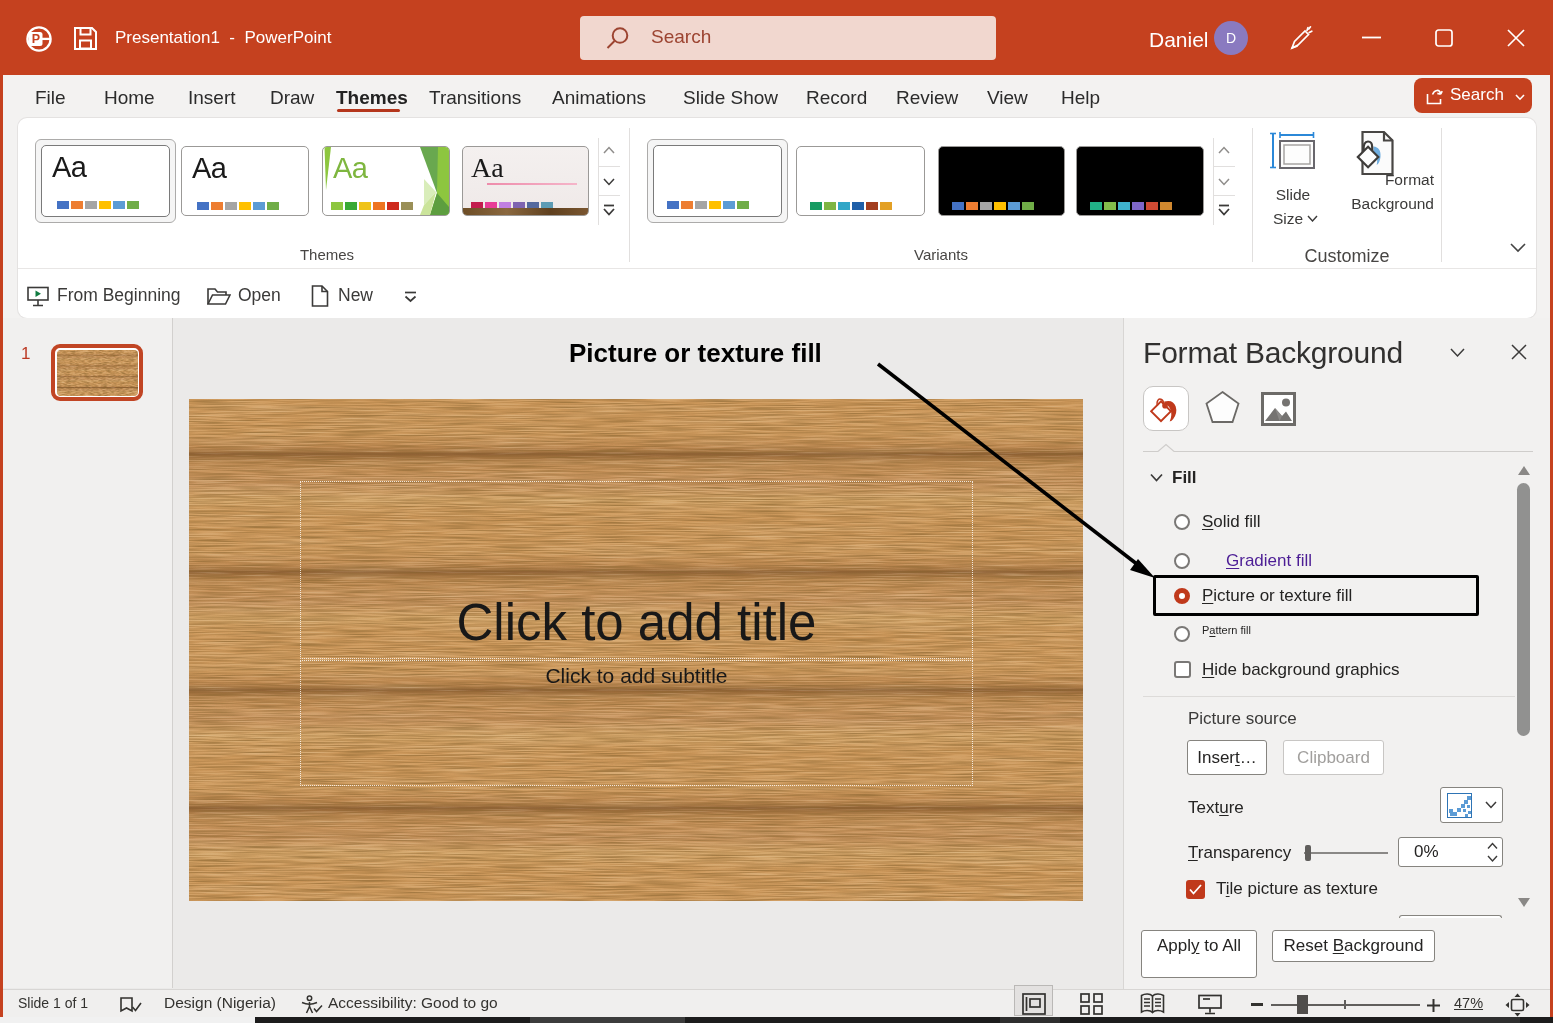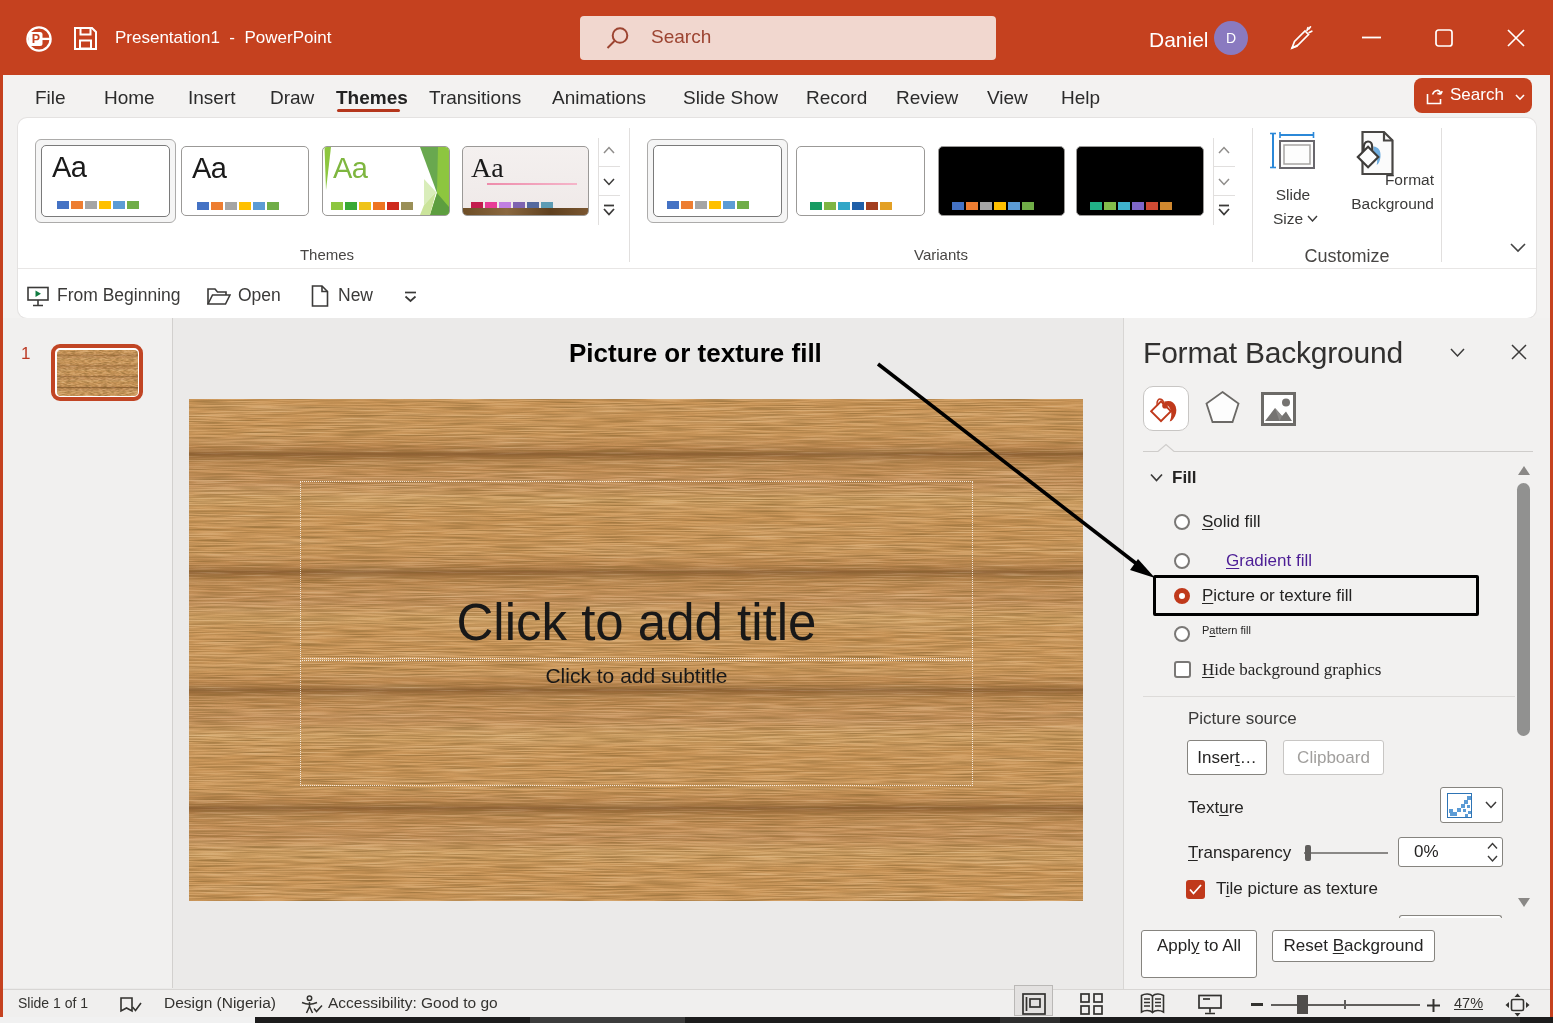--- a/index.html
+++ b/index.html
@@ -401,21 +401,21 @@
 <div class="abs rad" style="left:1174px;top:514px;"></div>
 <div class="abs" style="left:1202px;top:512px;font-size:17px;color:#252423;"><u class="k">S</u>olid fill</div>
 <div class="abs rad" style="left:1174px;top:553px;"></div>
 <div class="abs" style="left:1202px;top:551px;font-size:17px;color:#4c1d95;margin-left:24px;"><u class="k">G</u>radient fill</div>
 <div class="abs" style="left:1153px;top:575px;width:326px;height:41px;border:3px solid #000;border-radius:2px;"></div>
 <div class="abs" style="left:1174px;top:588px;width:16px;height:16px;border-radius:50%;border:5px solid #c0391b;background:#fff;"></div>
 <div class="abs" style="left:1202px;top:586px;font-size:17px;color:#252423;"><u class="k">P</u>icture or texture fill</div>
 <div class="abs rad" style="left:1174px;top:626px;"></div>
 <div class="abs" style="left:1202px;top:624px;font-size:11px;color:#252423;">P<u class="k">a</u>ttern fill</div>
 <div class="abs" style="left:1174px;top:661px;width:17px;height:17px;border:2px solid #7a7876;border-radius:3px;background:#fff;"></div>
-<div class="abs" style="left:1202px;top:660px;font-size:17px;color:#252423;font-family:Liberation Serif, serif;"><u class="k">H</u>ide background graphics</div>
+<div class="abs" style="left:1202px;top:660px;font-size:17px;color:#252423;"><u class="k">H</u>ide background graphics</div>
 
 <div class="abs" style="left:1143px;top:696px;width:372px;height:1px;background:#dddbd9;"></div>
 
 <div class="abs" style="left:1188px;top:709px;font-size:17px;color:#3b3a39;">Picture source</div>
 <div class="abs btn" style="left:1187px;top:740px;width:80px;height:35px;line-height:33px;">Inser<u class="k">t</u>…</div>
 <div class="abs btn" style="left:1283px;top:740px;width:101px;height:35px;line-height:33px;color:#a19f9d;border-color:#c8c6c4;">Clipboard</div>
 
 <div class="abs" style="left:1188px;top:798px;font-size:17px;color:#252423;">Text<u class="k">u</u>re</div>
 <div class="abs" style="left:1440px;top:787px;width:63px;height:36px;background:#fff;border:1px solid #86847f;border-radius:3px;"></div>
 <svg class="abs" style="left:1447px;top:793px;" width="25" height="25" viewBox="0 0 25 25">

